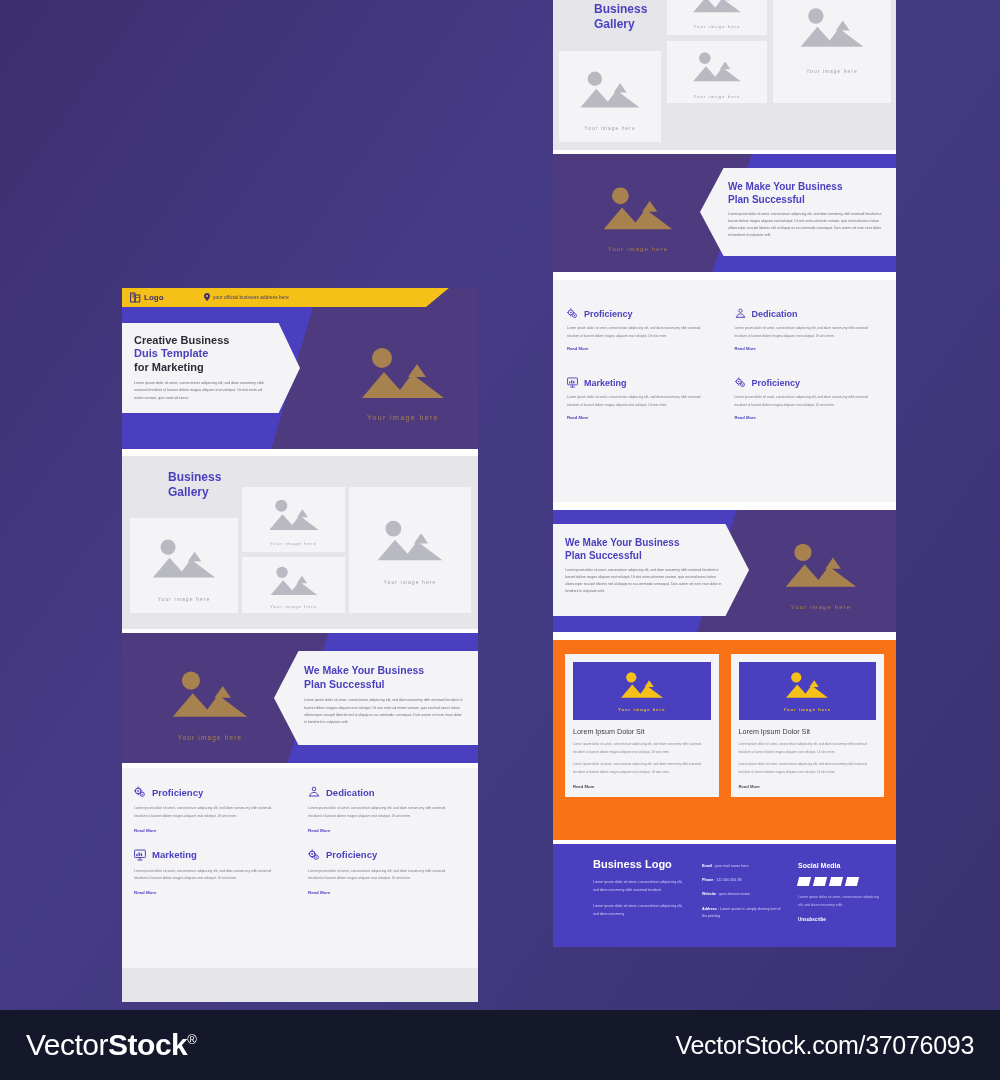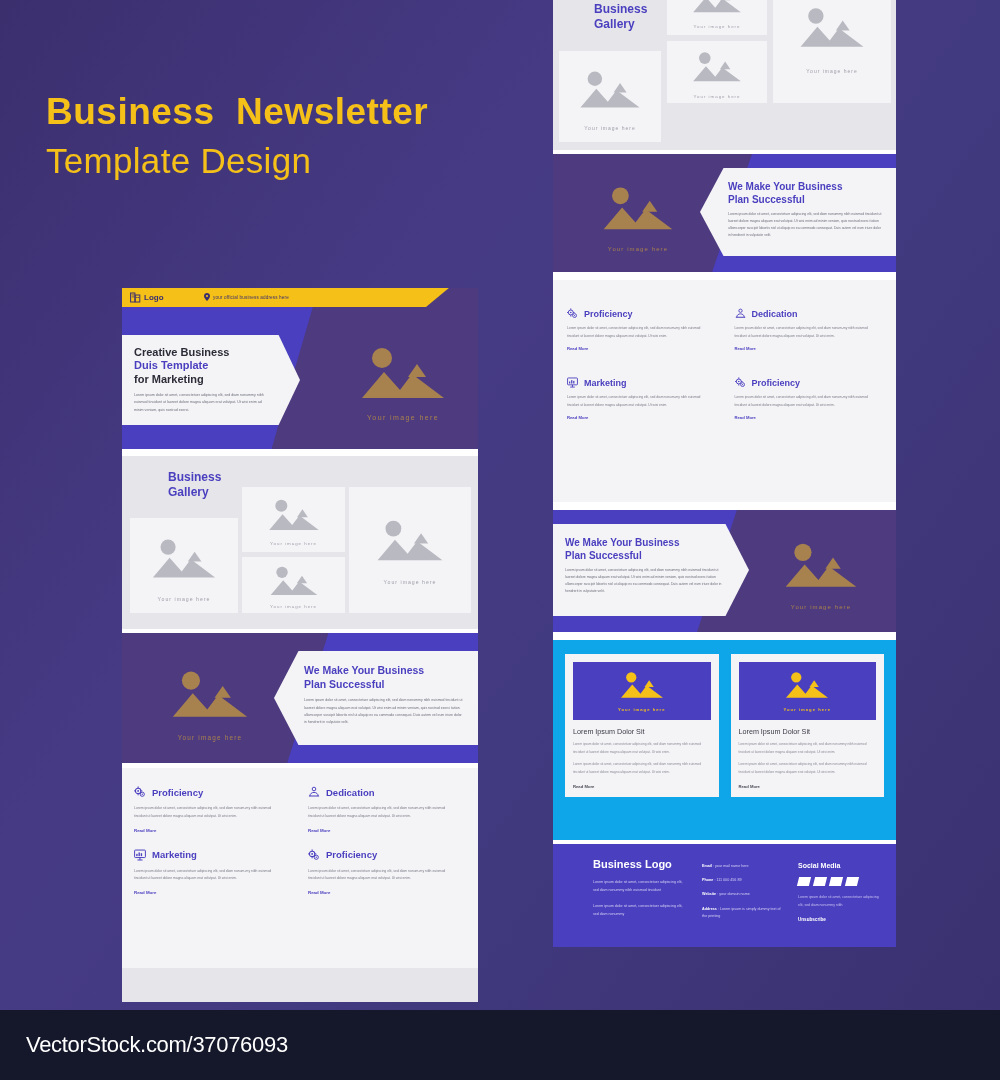--- a/index.html
+++ b/index.html
@@ -66,31 +66,27 @@
   #watermark {
     position: absolute; left: 0; bottom: 0; width: 1000px; height: 70px;
     background: #15172b; color: #ffffff;
     display: flex; align-items: center; justify-content: space-between;
     padding: 0 26px;
   }
   .vs-logo { font-size: 30px; letter-spacing: -0.5px; }
   .vs-logo .thin { font-weight: 300; }
   .vs-logo .bold { font-weight: bold; }
   .vs-logo sup { font-size: 13px; vertical-align: super; }
-  .vs-url { font-size: 22px; letter-spacing: -0.3px; }
+  .vs-url { font-size: 25px; letter-spacing: -0.3px; }
 </style>
 </head>
 <body>
 
 <div id="stage">
 
-  <div class="title-block">
-    <div class="title-1">Business  Newsletter</div>
-    <div class="title-2">Template Design</div>
-  </div>
 
   <div class="mock" style="left:122px; top:288px; width:356px; height:714px; background:#ffffff;">
 
     <div style="position:absolute;left:0;top:0;width:100%;height:19px;background:#f5c119;overflow:hidden;">
       <div style="position:absolute;right:0;top:0;width:52px;height:100%;background:#4e3a7e;clip-path:polygon(44% 0,100% 0,100% 100%,0 100%);"></div>
       <div style="position:absolute;left:8px;top:3px;display:flex;align-items:center;gap:3px;">
         <svg width="11" height="12" viewBox="0 0 11 12">
           <rect x="0.6" y="2" width="4.3" height="9" fill="none" stroke="#3c2f6e" stroke-width="1"></rect>
           <rect x="5.2" y="4" width="4.6" height="7" fill="none" stroke="#3c2f6e" stroke-width="1"></rect>
           <rect x="1.7" y="3.4" width="1" height="1" fill="#3c2f6e"></rect>
@@ -118,21 +114,21 @@
         <div class="ph" style="color:#a8824e;">
           <svg width="86" height="58" viewBox="0 0 86 58">
             <circle cx="22" cy="12" r="10" fill="#a8824e"></circle>
             <path d="M57 18 L66 31 L48 31 Z" fill="#a8824e"></path>
             <path d="M2 52 L24 26 L40 44 L52 28 L84 52 Z" fill="#a8824e"></path>
           </svg>
           <div class="cap" style="font-size:7px;color:#a8824e;bottom:4px;letter-spacing:1.4px;">Your image here</div>
         </div>
       </div>
 
-      <div class="chev-card to-right" style="left:0;top:28px;width:178px;height:90px;padding:11px 12px;">
+      <div class="chev-card to-right" style="left:0;top:16px;width:178px;height:90px;padding:11px 12px;">
         <div class="hd-dark" style="font-size:11px;line-height:1.22;">Creative Business</div>
         <div class="hd-purple" style="font-size:11px;line-height:1.22;">Duis Template</div>
         <div class="hd-dark" style="font-size:11px;line-height:1.22;">for Marketing</div>
         <div style="font-size:3.6px;color:#6d6d7c;line-height:2.0;margin-top:6px;width:136px;">Lorem ipsum dolor sit amet, consectetuer adipiscing elit, sed diam nonummy nibh euismod tincidunt ut laoreet dolore magna aliquam erat volutpat. Ut wisi enim ad minim veniam, quis nostrud exerci.</div>
       </div>
     </div>
 
     <div style="position:absolute;left:0;top:168px;width:100%;height:173px;background:#e6e6ea;padding:10px;">
       <div style="position:absolute;left:46px;top:14px;">
         <div class="hd-purple" style="font-size:12px;line-height:1.25;">Business</div>
@@ -422,21 +418,21 @@
           <div class="cap" style="font-size:6px;color:#a8824e;bottom:2px;letter-spacing:1.1px;">Your image here</div>
         </div>
       </div>
       <div class="chev-card to-right" style="left:0;top:14px;width:196px;height:92px;padding:12px 26px 9px 12px;">
         <div class="hd-purple" style="font-size:10px;line-height:1.3;">We Make Your Business</div>
         <div class="hd-purple" style="font-size:10px;line-height:1.3;">Plan Successful</div>
         <div style="font-size:3.4px;color:#6d6d7c;line-height:2.1;margin-top:5px;">Lorem ipsum dolor sit amet, consectetuer adipiscing elit, sed diam nonummy nibh euismod tincidunt ut laoreet dolore magna aliquam erat volutpat. Ut wisi enim ad minim veniam, quis nostrud exerci tation ullamcorper suscipit lobortis nisl ut aliquip ex ea commodo consequat. Duis autem vel eum iriure dolor in hendrerit in vulputate velit.</div>
       </div>
     </div>
 
-    <div style="position:absolute;left:0;top:678px;width:100%;height:200px;background:#0ea5e9;padding:14px 12px;">
+    <div style="position:absolute;left:0;top:678px;width:100%;height:200px;background:#f97316;padding:14px 12px;">
       <div style="display:flex;gap:12px;">
 
         <div style="flex:1;background:#f4f4f6;padding:8px;">
           <div style="width:100%;height:58px;background:#4a3fbf;position:relative;">
             <div class="ph" style="color:#f5c119;">
               <svg width="44" height="30" viewBox="0 0 86 58" style="top:42%;">
                 <circle cx="22" cy="12" r="10" fill="#f5c119"></circle>
                   <path d="M57 18 L66 31 L48 31 Z" fill="#f5c119"></path>
                 <path d="M2 52 L24 26 L40 44 L52 28 L84 52 Z" fill="#f5c119"></path>
               </svg>
@@ -499,14 +495,17 @@
           </div>
           <div style="font-size:3.5px;color:#c6bff0;line-height:2.2;margin-top:8px;width:86px;">Lorem ipsum dolor sit amet, consectetuer adipiscing elit, sed diam nonummy nibh</div>
           <div style="font-size:4.6px;font-weight:bold;margin-top:8px;">Unsubscribe</div>
         </div>
       </div>
     </div>
   </div>
 </div>
 
 <div id="watermark">
+  <div class="vs-logo">
+    <span class="thin">Vector</span><span class="bold">Stock</span><sup>®</sup>
+  </div>
   <div class="vs-url">VectorStock.com/37076093</div>
 </div>
 
 </body></html>

